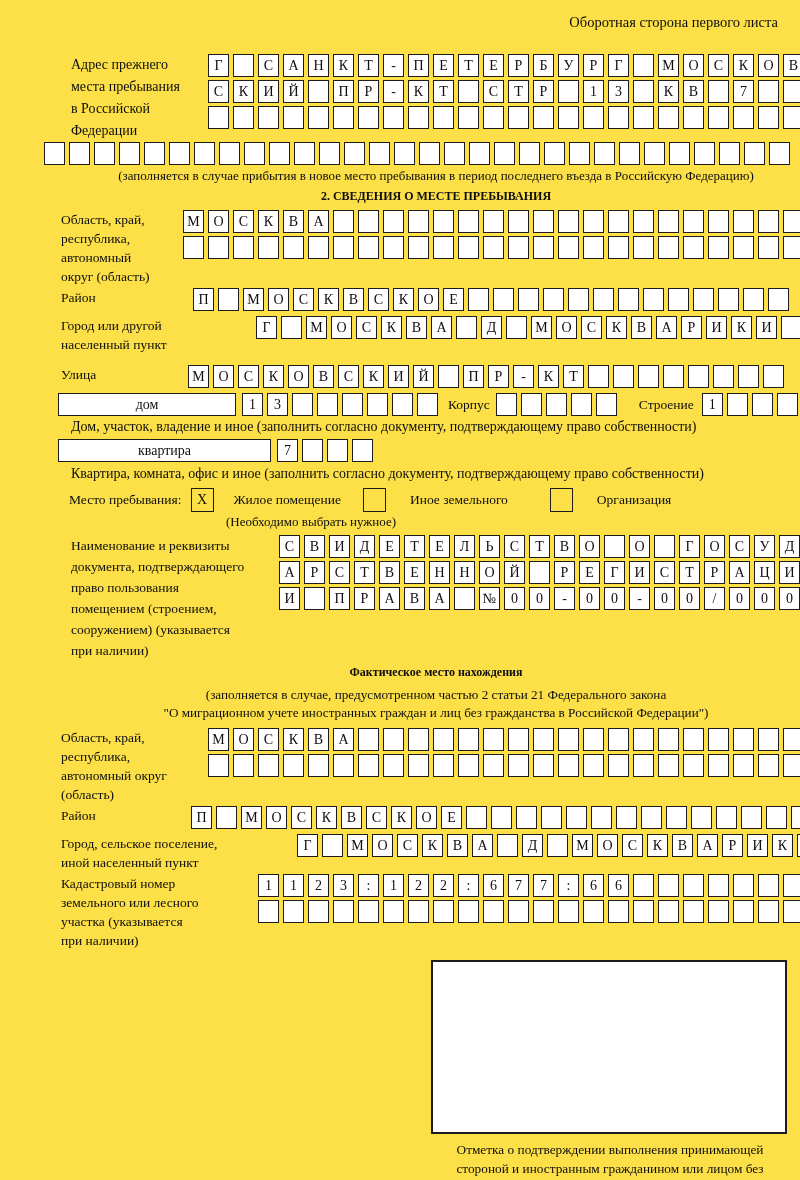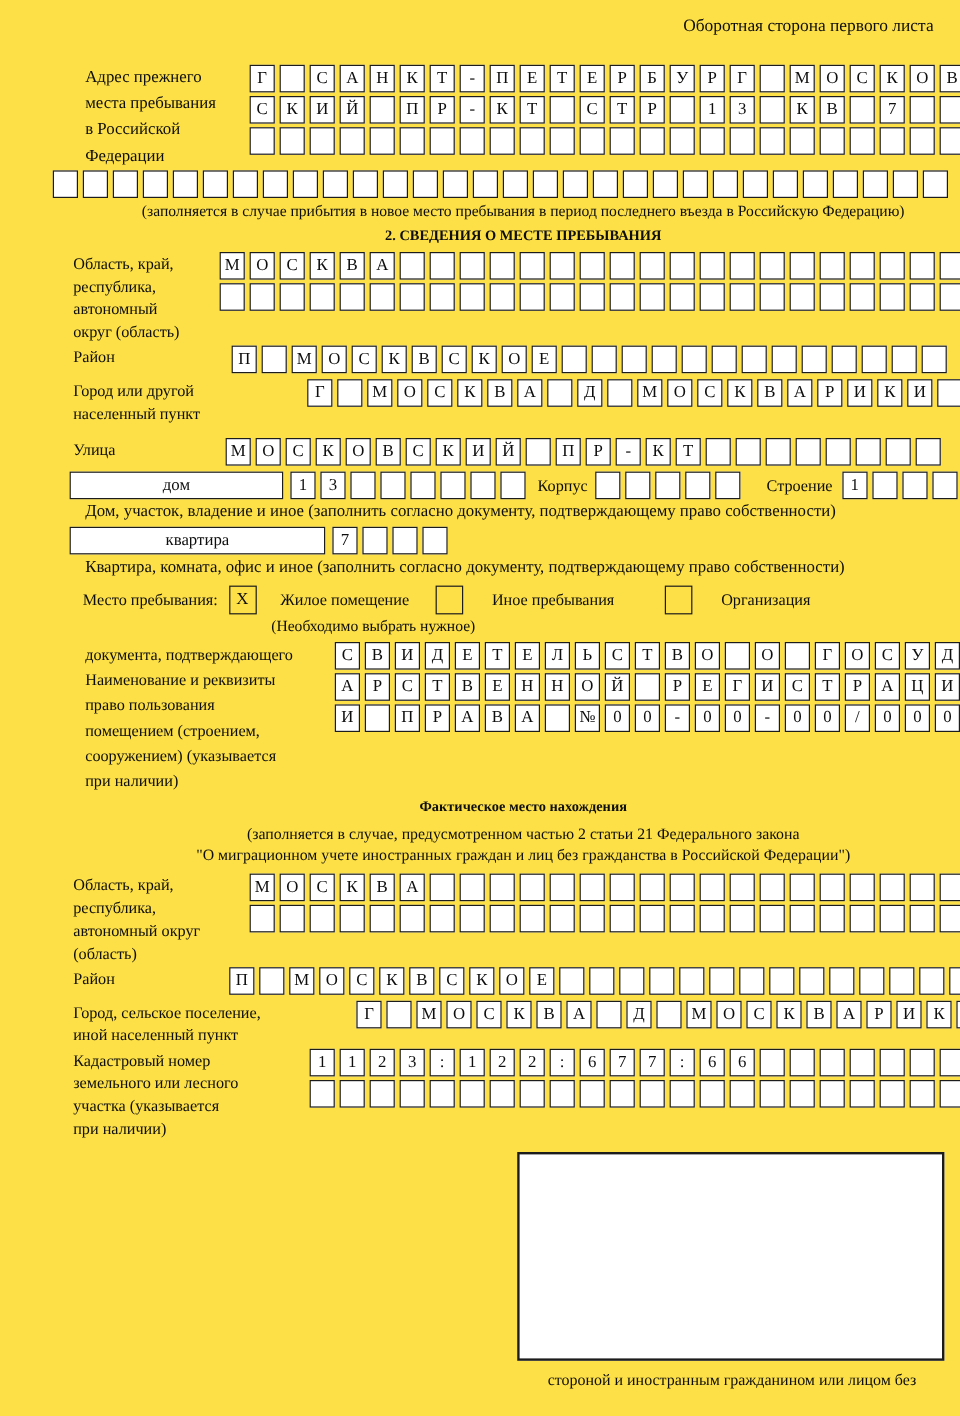--- a/index.html
+++ b/index.html
@@ -371,30 +371,30 @@
         <span class="cell"></span>
       </div>
   </div>
   <div class="caption-l" style="margin-top:4px;">Квартира, комната, офис и иное (заполнить согласно документу, подтверждающему право собственности)</div>
 
   <div class="frow" style="margin-left:33px;margin-top:6px;align-items:center;">
     <div class="inline-lbl" style="margin-right:9px;">Место пребывания:</div>
     <span class="chk">X</span>
     <span class="inline-lbl" style="margin:0 22px 0 20px;">Жилое помещение</span>
     <span class="chk"></span>
-    <span class="inline-lbl" style="margin:0 42px 0 24px;">Иное пребывания</span>
+    <span class="inline-lbl" style="margin:0 42px 0 24px;">Иное земельного</span>
     <span class="chk"></span>
     <span class="inline-lbl" style="margin-left:24px;">Организация</span>
   </div>
   <div class="caption" style="margin-left:190px;margin-top:2px;">(Необходимо выбрать нужное)</div>
 
   <div class="frow" style="margin-left:35px;margin-top:5px;">
     <div class="lbl lbl-doc" style="width:208px;">
+        <div>Наименование и реквизиты</div>
         <div>документа, подтверждающего</div>
-        <div>Наименование и реквизиты</div>
         <div>право пользования</div>
         <div>помещением (строением,</div>
         <div>сооружением) (указывается</div>
         <div>при наличии)</div>
       </div>
     <div>
       <div class="boxrow">
           <span class="cell">С</span>
           <span class="cell">В</span>
           <span class="cell">И</span>
@@ -651,16 +651,17 @@
           <span class="cell"></span>
           <span class="cell"></span>
           <span class="cell"></span>
           <span class="cell"></span>
         </div>
     </div>
   </div>
 
   <div class="stamp-box" style="margin-top:10px;"></div>
   <div class="stamp-caption">
+      <div>Отметка о подтверждении выполнения принимающей</div>
       <div>стороной и иностранным гражданином или лицом без</div>
     </div>
 
 </div>
 
 </body></html>

